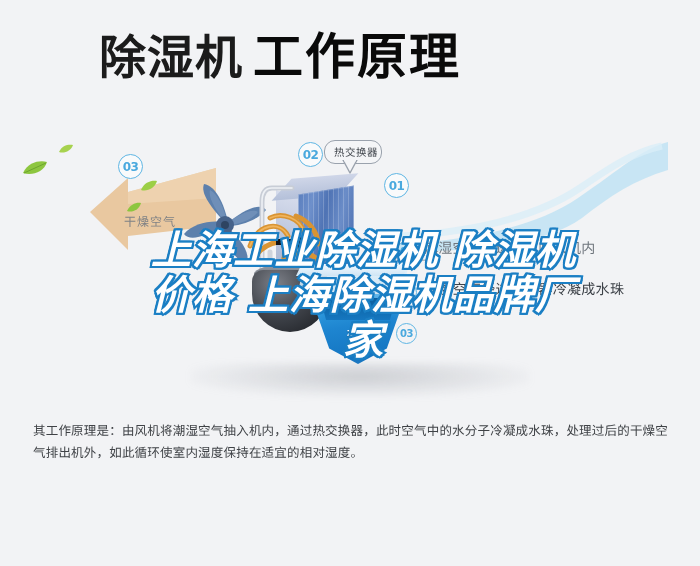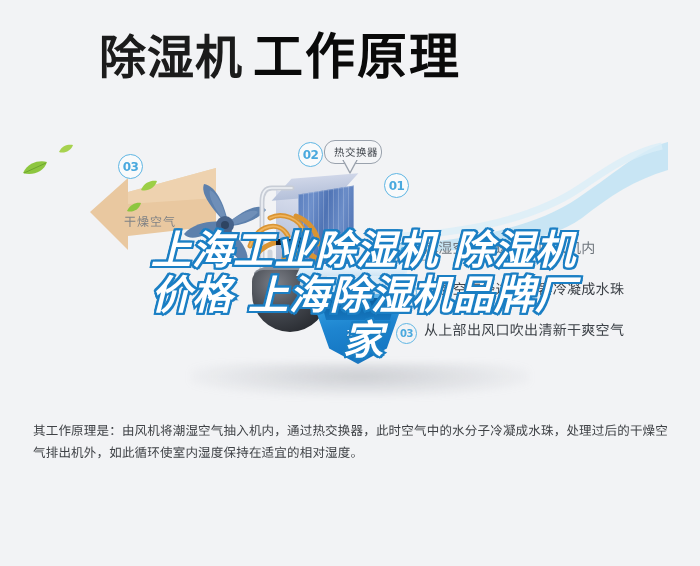--- a/index.html
+++ b/index.html
@@ -361,21 +361,20 @@
   <div class="step step-1">
     <div class="step-num">01</div>
     <div class="step-txt">潮湿空气从进风口吸入机内</div>
   </div>
   <div class="step step-2">
     <div class="step-num">02</div>
     <div class="step-txt">潮湿空气经过蒸发器冷凝成水珠</div>
   </div>
   <div class="step step-3">
     <div class="step-num">03</div>
-    <div class="step-txt">从上部出风口吹出清新干爽空气</div>
   </div>
 </div>
 
 <div class="watermark">
   <div class="wm-line">上海工业除湿机 除湿机</div>
   <div class="wm-line">价格 上海除湿机品牌厂</div>
   <div class="wm-line">家</div>
 </div>
 
 <div class="body-copy">

